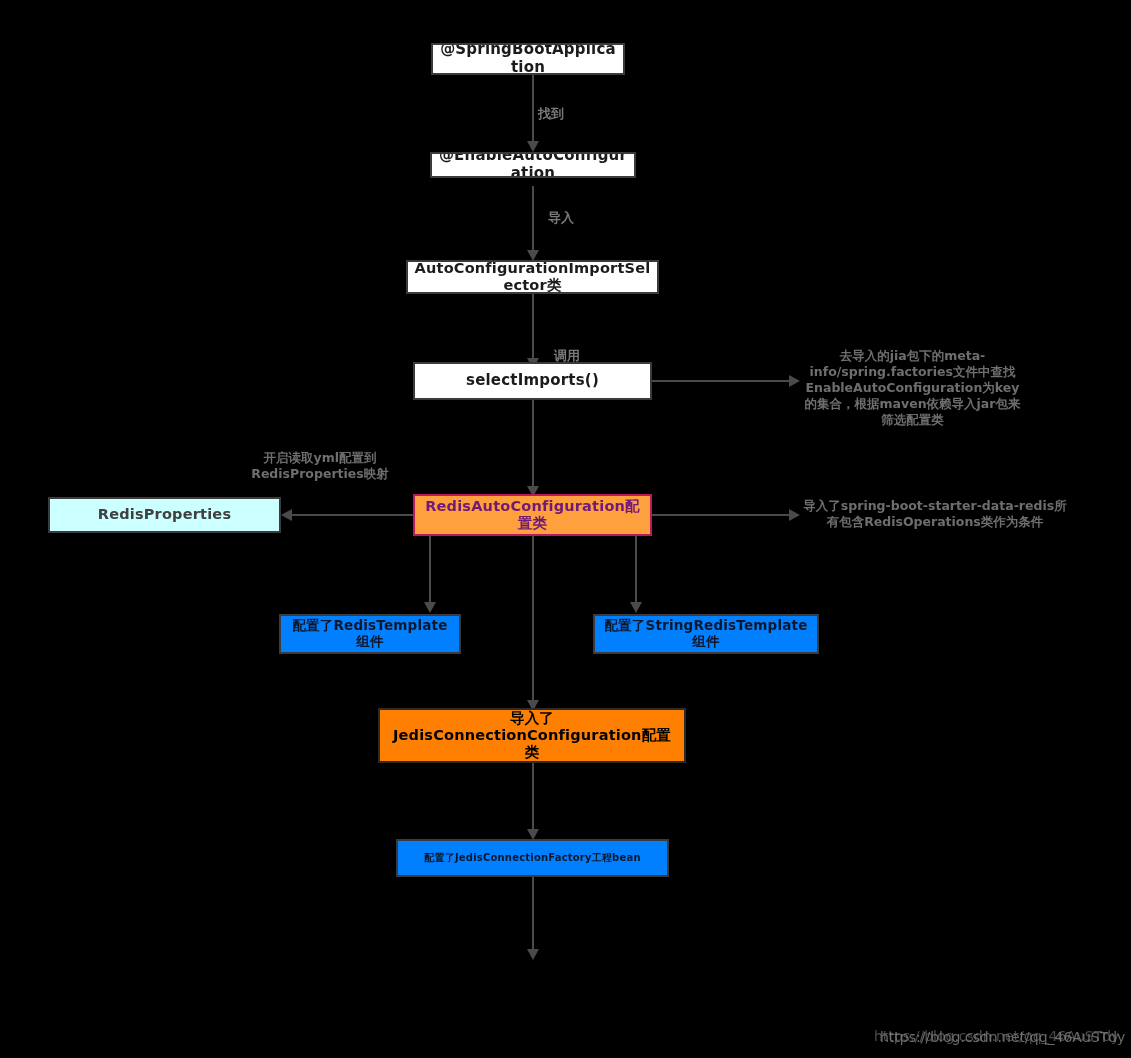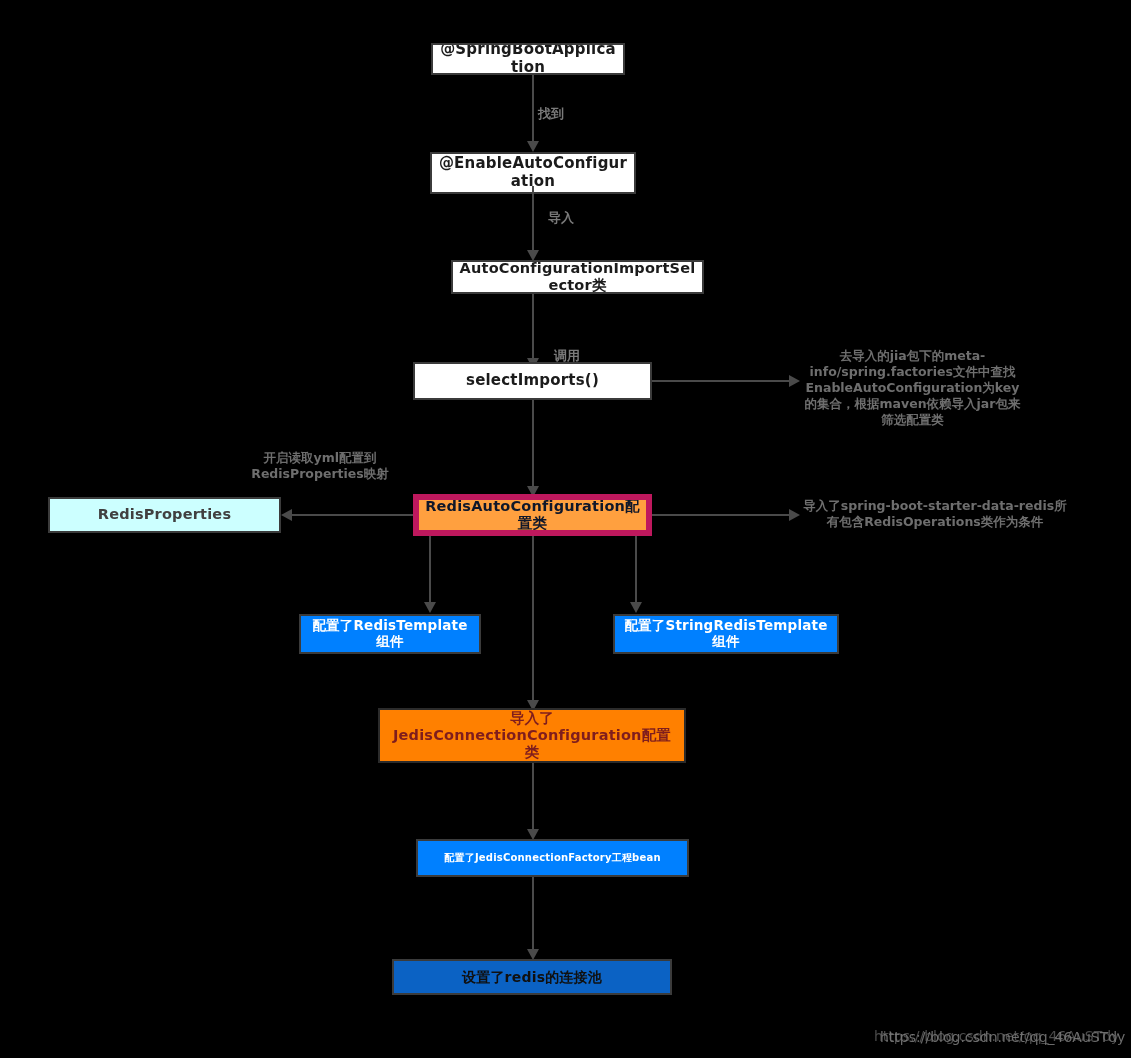--- a/index.html
+++ b/index.html
@@ -32,33 +32,32 @@
     border: 2px solid #3b3b3b;
     color: #1b1b1b;
   }
   .node.cyan {
     background: #ccffff;
     border: 2px solid #3b3b3b;
     color: #404040;
   }
   .node.orange {
     background: #ffa03f;
-    border: 6px solid #be185d;
-    color: #0f172a;
+    border: 2px solid #be185d;
+    color: #701a75;
   }
   .node.orange-deep {
     background: #ff8000;
     border: 2px solid #2b2b2b;
-    color: #7f1d1d;
+    color: #000000;
   }
   .node.blue {
     background: #0080ff;
     border: 2px solid #3b3b3b;
-    color: #ffffff;
-    margin-left: 20px;
+    color: #0f172a;
   }
   .node.blue-deep {
     background: #0b62c4;
     border: 2px solid #3b3b3b;
     color: #101010;
   }
   .node .txt {
     display: block;
     padding: 0 6px;
     word-break: break-word;
@@ -122,29 +121,29 @@
 <div id="canvas">
 
   <div class="node white" style="left:431px; top:43px; width:194px; height:32px; font-size:15px;">
     <span class="txt">@SpringBootApplication</span>
   </div>
 
   <div class="edge v" style="left:532px; top:75px; height:68px;"></div>
   <div class="arrow down" style="left:527px; top:141px;"></div>
   <div class="edge-label" style="left:538px; top:105px;">找到</div>
 
-  <div class="node white" style="left:430px; top:152px; width:206px; height:42px; font-size:15px;">
+  <div class="node white" style="left:430px; top:152px; width:206px; height:26px; font-size:15px;">
     <span class="txt">@EnableAutoConfiguration</span>
   </div>
 
   <div class="edge v" style="left:532px; top:186px; height:66px;"></div>
   <div class="arrow down" style="left:527px; top:250px;"></div>
   <div class="edge-label" style="left:548px; top:209px;">导入</div>
 
-  <div class="node white" style="left:406px; top:260px; width:253px; height:34px; font-size:14.5px;margin-left:45px;">
+  <div class="node white" style="left:406px; top:260px; width:253px; height:34px; font-size:14.5px;">
     <span class="txt">AutoConfigurationImportSelector类</span>
   </div>
 
   <div class="edge v" style="left:532px; top:294px; height:66px;"></div>
   <div class="arrow down" style="left:527px; top:358px;"></div>
   <div class="edge-label" style="left:554px; top:317px;margin-top:30px;">调用</div>
 
   <div class="node white" style="left:413px; top:362px; width:239px; height:38px; font-size:15px;">
     <span class="txt">selectImports()</span>
   </div>
@@ -196,20 +195,17 @@
   <div class="edge v" style="left:532px; top:763px; height:68px;"></div>
   <div class="arrow down" style="left:527px; top:829px;"></div>
 
   <div class="node blue" style="left:396px; top:839px; width:273px; height:38px; font-size:10px;">
     <span class="txt">配置了JedisConnectionFactory工程bean</span>
   </div>
 
   <div class="edge v" style="left:532px; top:877px; height:74px;"></div>
   <div class="arrow down" style="left:527px; top:949px;"></div>
 
-  <div class="node blue-deep" style="left:392px; top:959px; width:280px; height:36px; font-size:14px;">
-    <span class="txt">设置了redis的连接池</span>
-  </div>
 
   <div class="watermark shadow" style="left:874px; top:1028px;">https://blog.csdn.net/qq_46AuSTdy</div>
   <div class="watermark" style="left:880px; top:1029px;">https://blog.csdn.net/qq_46AuSTdy</div>
 
 </div>
 
 </body></html>

